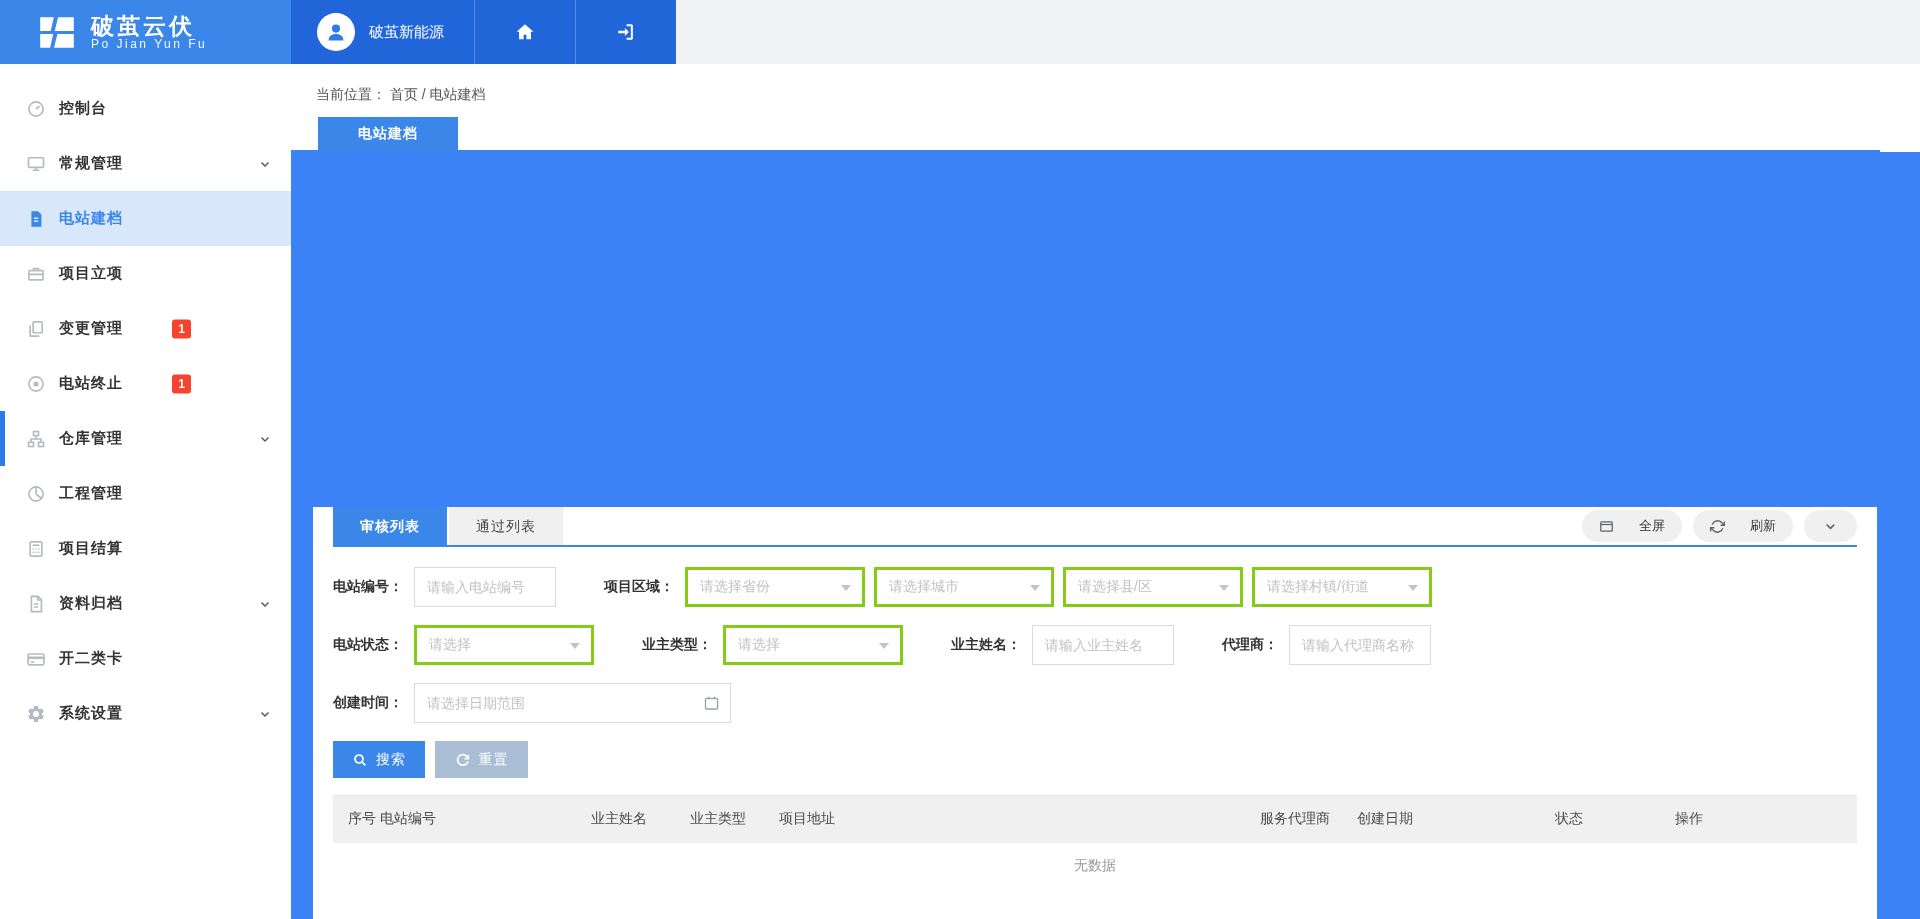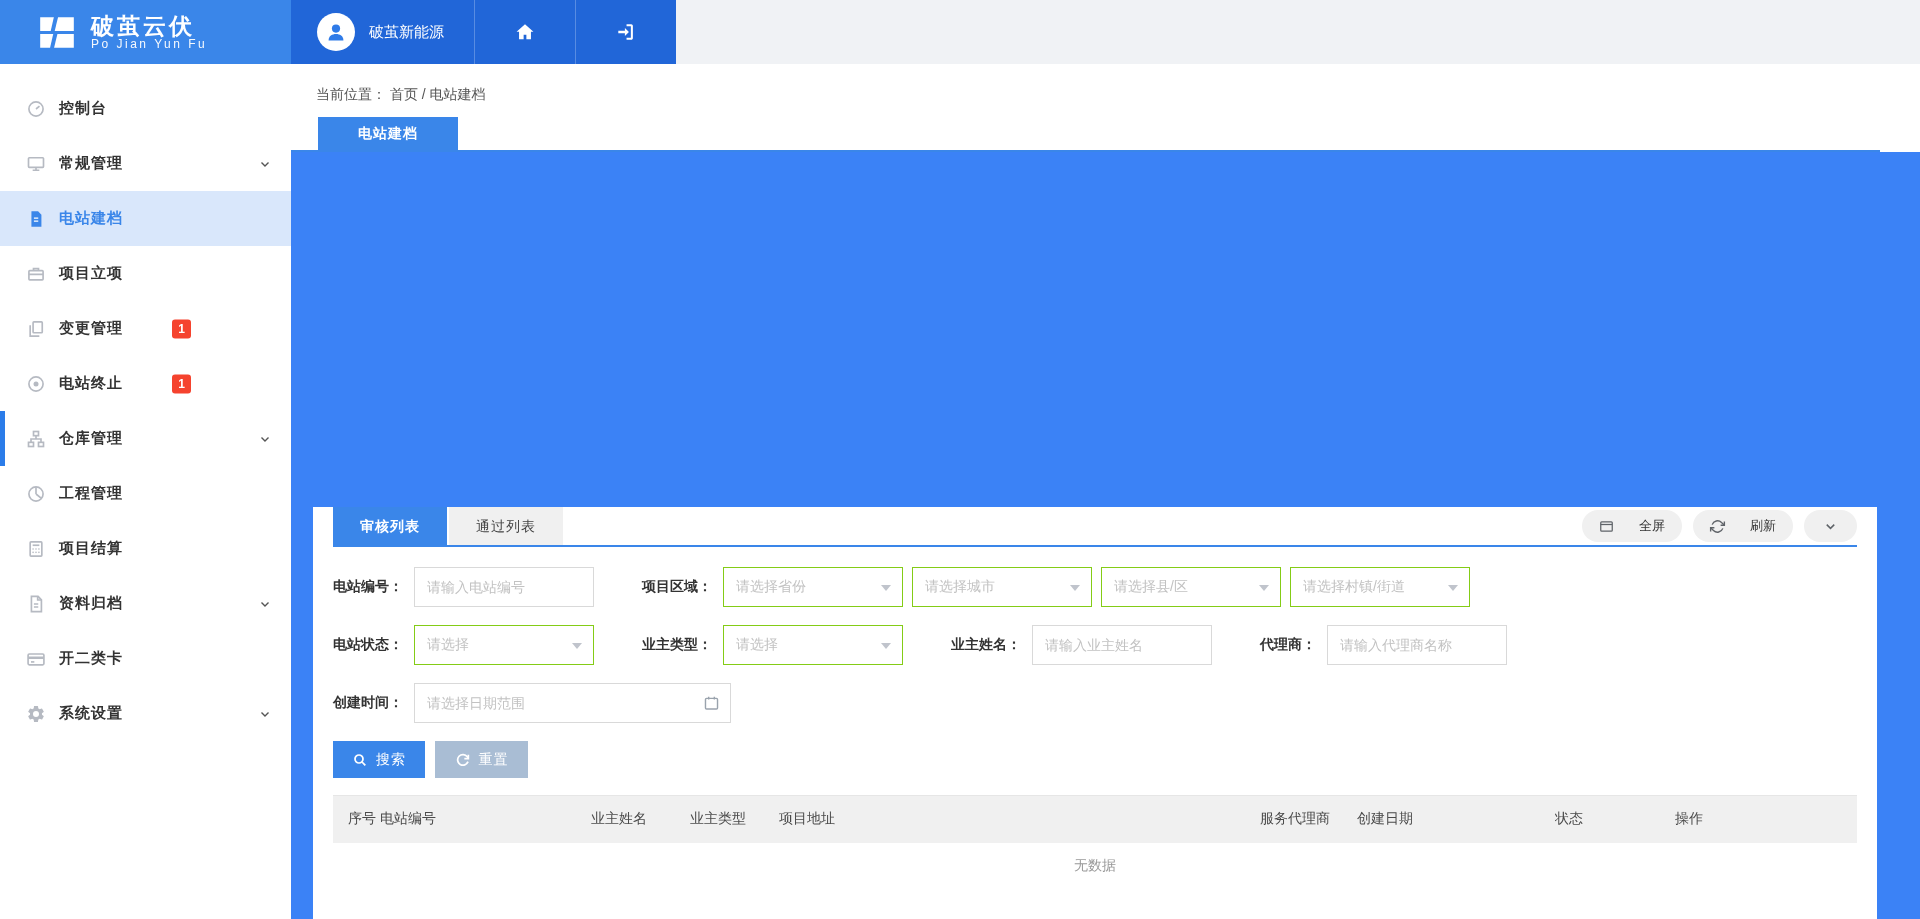--- a/index.html
+++ b/index.html
@@ -60,23 +60,23 @@
   .pill .pic { width:15px; height:15px; color:#5f6368; }
   .pill .pic svg { width:100%; height:100%; display:block; }
   .pill.sq { padding:0 19px; }
 
   
   .frow { display:flex; align-items:center; margin-top:18px; }
   .frow.first { margin-top:20px; }
   .fgroup { display:flex; align-items:center; margin-right:48px; }
   .fgroup:last-child { margin-right:12px; }
   .flabel { font-size:14px; font-weight:700; color:#333; margin-right:11px; white-space:nowrap; }
-  .tinput { width:180px; height:40px; border:1px solid #d9d9d9; padding:0 12px; font-size:14px; color:#333; background:#fff; outline:none; font-family:inherit; }
+  .tinput { width:142px; height:40px; border:1px solid #d9d9d9; padding:0 12px; font-size:14px; color:#333; background:#fff; outline:none; font-family:inherit; }
   .tinput::placeholder { color:#c2c2c2; }
-  .sel { width:180px; height:40px; border:1px solid #84cc16; background:#fff; display:flex; align-items:center; padding:0 28px 0 12px; position:relative; cursor:pointer; }
+  .sel { width:180px; height:40px; border:3px solid #84cc16; background:#fff; display:flex; align-items:center; padding:0 28px 0 12px; position:relative; cursor:pointer; }
   .sel .ph { font-size:14px; color:#c2c2c2; white-space:nowrap; overflow:hidden; }
   .sel::after { content:""; position:absolute; right:11px; top:50%; margin-top:-2px; border:5px solid transparent; border-top:6px solid #c0c4cc; }
   .sels { display:flex; gap:9px; }
   .datewrap { position:relative; }
   .datewrap .tinput { width:317px; padding-right:38px; }
   .cal-ic { position:absolute; right:11px; top:50%; transform:translateY(-50%); width:17px; height:17px; color:#9aa3ad; pointer-events:none; }
   .cal-ic svg { width:100%; height:100%; display:block; }
 
   
   .action-row { display:flex; gap:10px; margin-top:18px; }

